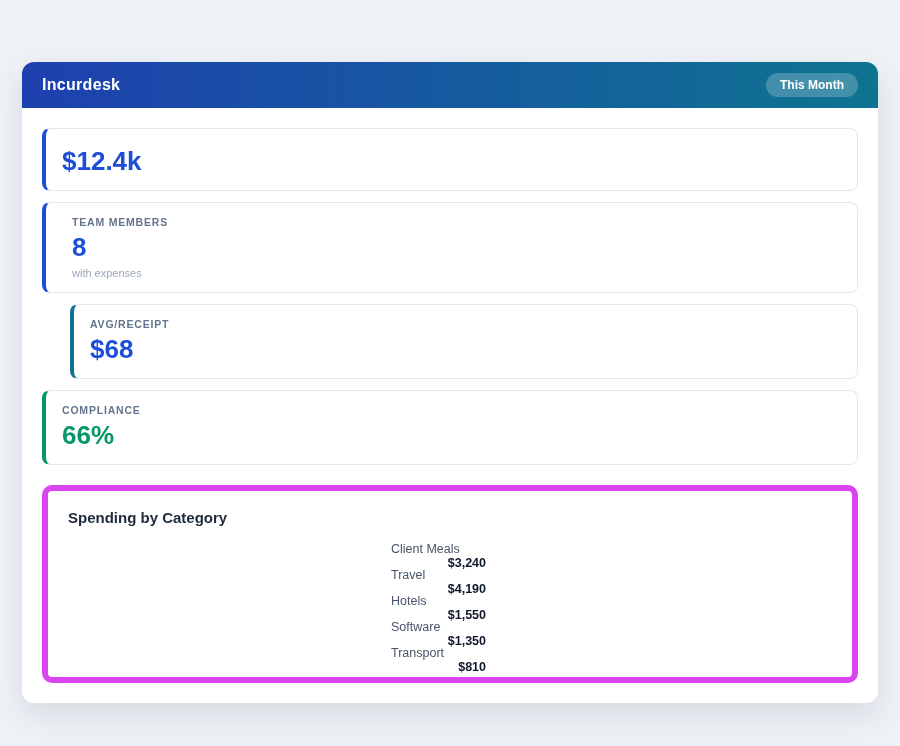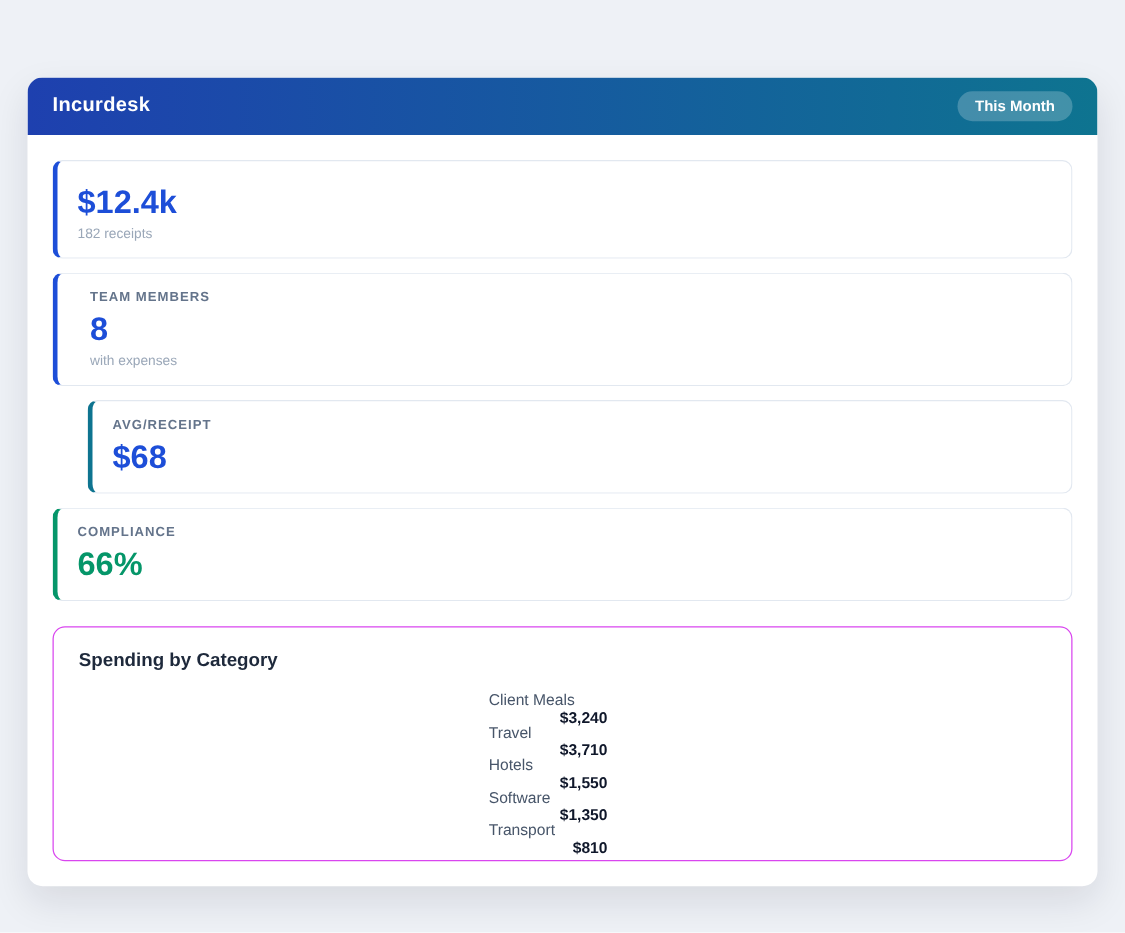--- a/index.html
+++ b/index.html
@@ -64,21 +64,21 @@
     font-weight: bold;
     margin-top: 4px;
     color: #1d4ed8;
   }
   .stat-sub {
     font-size: 11px;
     color: #9aa7b8;
     margin-top: 4px;
   }
   .chart-card {
-    border: 1px solid #d946ef;
+    border: 6px solid #d946ef;
     border-radius: 10px;
     padding: 18px 20px 16px;
     margin-top: 20px;
     background: #ffffff;
   }
   .chart-title {
     font-size: 15px;
     font-weight: bold;
     color: #1e293b;
     margin-bottom: 16px;
@@ -126,21 +126,20 @@
   <div class="app-header" id="app-header" style="background: linear-gradient(90deg, rgb(30, 64, 175), rgb(14, 116, 144));">
     <div class="app-title">Incurdesk</div>
     <button class="period-badge">This Month</button>
   </div>
 
   <div class="app-body">
 
     <div>
       <div class="stat-card" style="border-left-color: rgb(29, 78, 216);">
         <div class="stat-value" style="color: rgb(29, 78, 216);">$12.4k</div>
-        <div class="stat-sub">182 receipts</div>
       </div>
 
       <div class="stat-card" style="border-left-color: rgb(29, 78, 216); padding-left: 26px;">
         <div class="stat-label">TEAM MEMBERS</div>
         <div class="stat-value" style="color: rgb(29, 78, 216);">8</div>
         <div class="stat-sub">with expenses</div>
       </div>
 
       <div class="stat-card" style="border-left-color: rgb(14, 116, 144); margin-left: 28px;">
         <div class="stat-label">AVG/RECEIPT</div>
@@ -162,21 +161,21 @@
           <div class="bar-fill" style="width: 72%; background: linear-gradient(90deg, rgb(29, 78, 216), rgb(13, 148, 136));"></div>
         </div>
         <div class="chart-row-value">$3,240</div>
       </div>
 
       <div class="chart-row">
         <div class="chart-row-label">Travel</div>
         <div class="bar-track">
           <div class="bar-fill" style="width: 58%; background: rgb(37, 99, 235);"></div>
         </div>
-        <div class="chart-row-value">$3,710</div>
+        <div class="chart-row-value">$4,190</div>
       </div>
 
       <div class="chart-row">
         <div class="chart-row-label">Hotels</div>
         <div class="bar-track">
           <div class="bar-fill" style="width: 44%; background: rgb(13, 159, 110);"></div>
         </div>
         <div class="chart-row-value">$1,550</div>
       </div>
 

